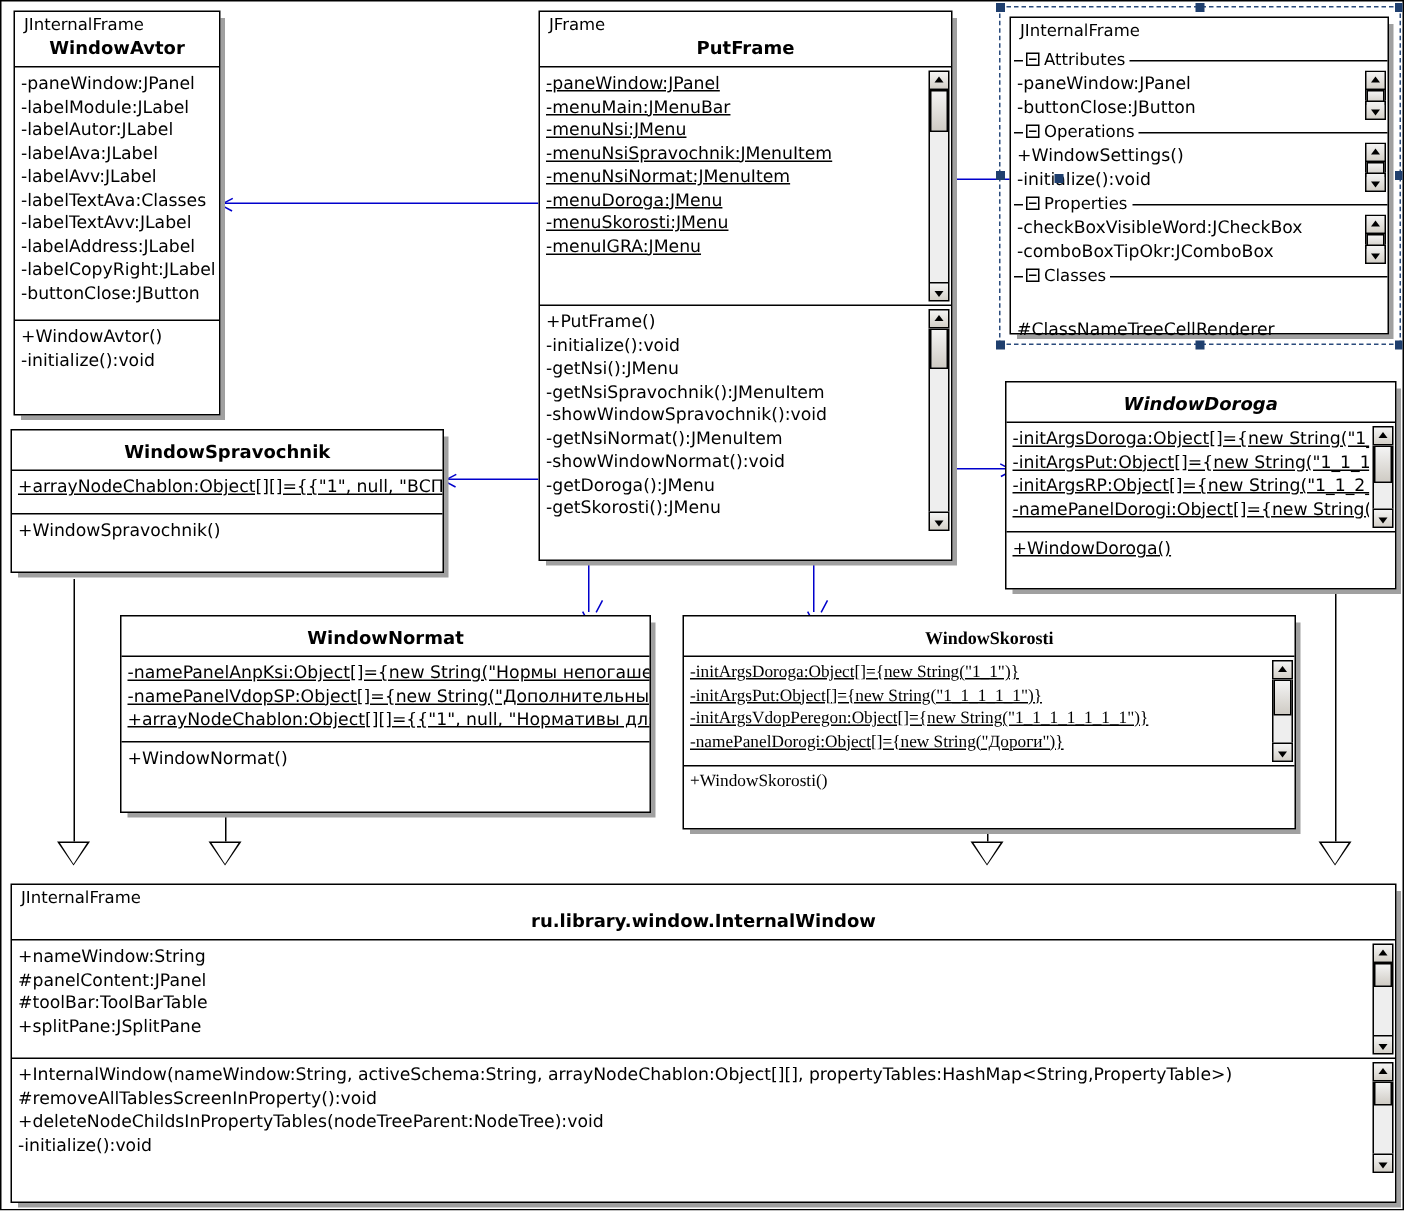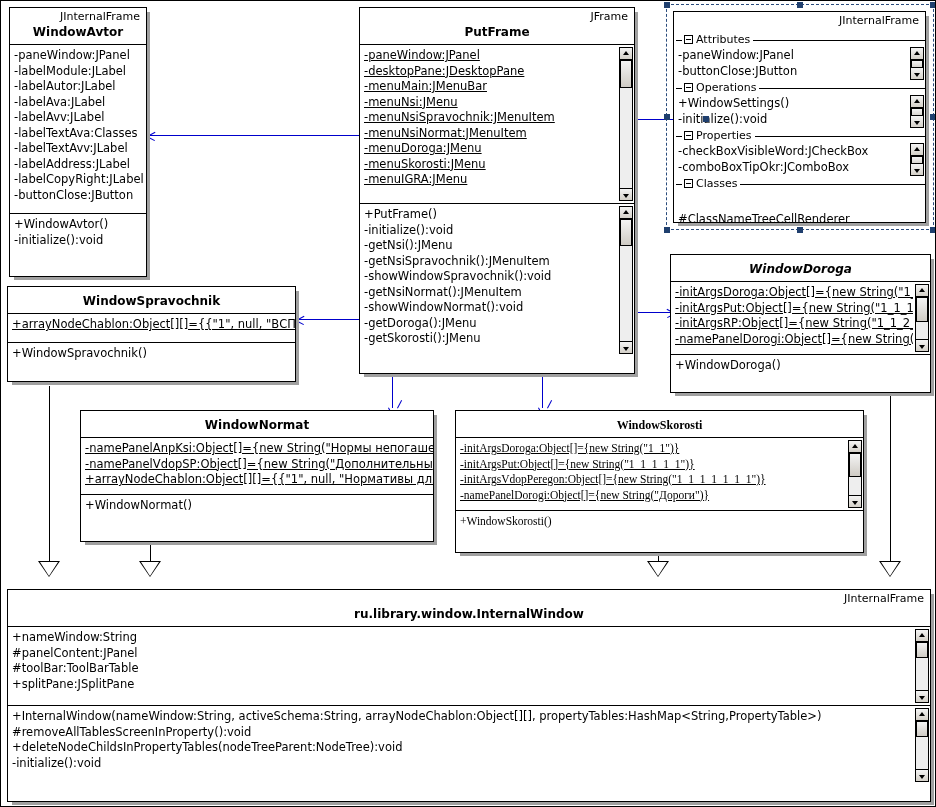--- a/index.html
+++ b/index.html
@@ -29,21 +29,20 @@
     box-sizing: border-box;
     box-shadow: 4px 4px 0 -1px #a0a0a0;
     z-index: 5;
   }
 
   .cls-header {
     padding: 2px 6px 4px 6px;
     box-sizing: border-box;
   }
   .cls-stereotype {
-    text-align: right;
     font-size: 11px;
     line-height: 14px;
     color: #000;
     white-space: nowrap;
   }
   .cls-name {
     text-align: center;
     font-weight: bold;
     font-size: 12px;
     line-height: 16px;
@@ -354,21 +353,20 @@
   </div>
 
   <div class="uml-class" style="left:358px; top:6px; width:276px; height:367px;">
     <div class="cls-header">
       <div class="cls-stereotype">JFrame</div>
       <div class="cls-name">PutFrame</div>
     </div>
     <div class="cls-divider"></div>
     <div class="cls-compartment scrolled" style="height:158px;">
       <div class="member static">-paneWindow:JPanel</div>
-      <div class="member static">-desktopPane:JDesktopPane</div>
       <div class="member static">-menuMain:JMenuBar</div>
       <div class="member static">-menuNsi:JMenu</div>
       <div class="member static">-menuNsiSpravochnik:JMenuItem</div>
       <div class="member static">-menuNsiNormat:JMenuItem</div>
       <div class="member static">-menuDoroga:JMenu</div>
       <div class="member static">-menuSkorosti:JMenu</div>
       <div class="member static">-menuIGRA:JMenu</div>
       <div class="scrollbar">
         <div class="sb-btn up"></div>
         <div class="sb-track">
@@ -504,21 +502,21 @@
       <div class="member static">-namePanelDorogi:Object[]={new String("</div>
       <div class="scrollbar">
         <div class="sb-btn up"></div>
         <div class="sb-track">
           <div class="sb-thumb" style="height:60%"></div>
         </div>
         <div class="sb-btn down"></div>
       </div>
     </div>
     <div class="cls-divider"></div>
-    <div class="cls-compartment" style="height:27px;">
+    <div class="cls-compartment" style="height:27px;text-decoration:underline;">
       <div class="member">+WindowDoroga()</div>
     </div>
   </div>
 
   <div class="uml-class" style="left:79px; top:409px; width:354px; height:132px;">
     <div class="cls-header" style="padding-top:6px;">
       <div class="cls-name">WindowNormat</div>
     </div>
     <div class="cls-divider"></div>
     <div class="cls-compartment" style="height:56px;">

